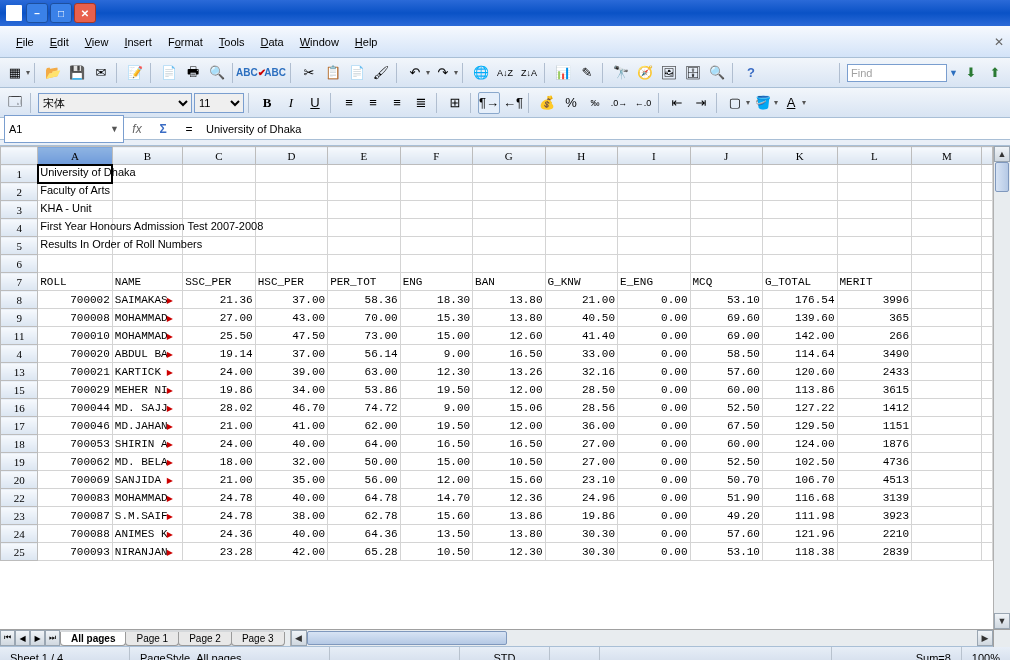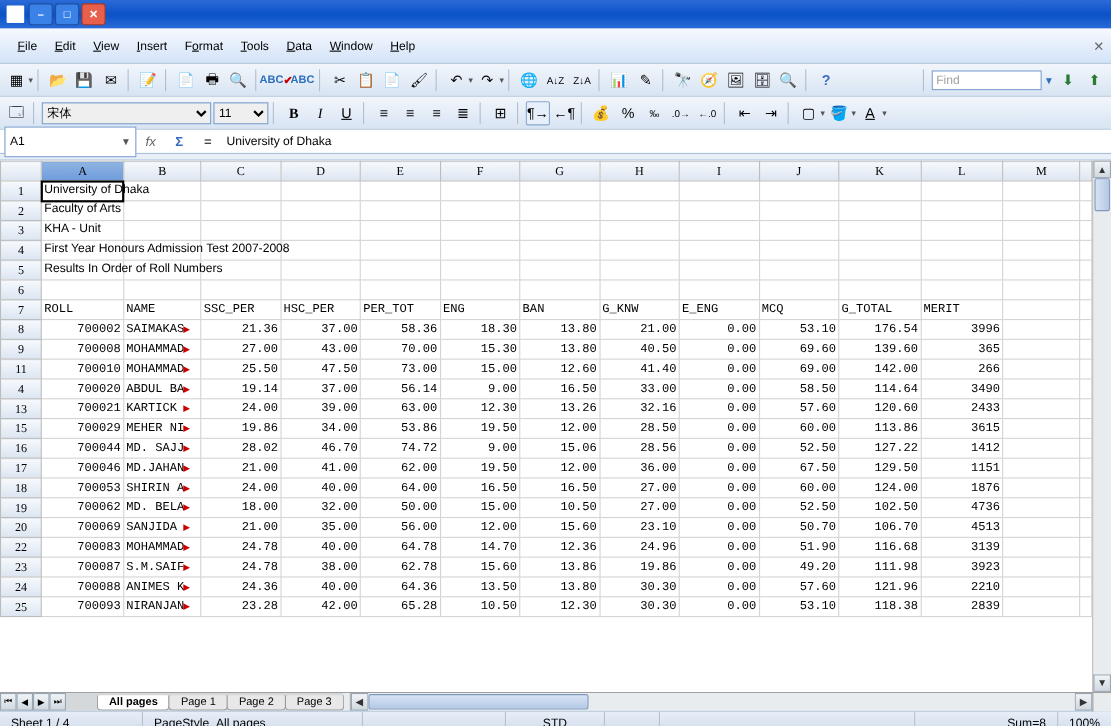--- a/index.html
+++ b/index.html
@@ -185,21 +185,21 @@
   .tabs { display:flex; background:#d5d8db; align-items:flex-end; }
   .tab {
     font-size:10px;
     padding:1px 10px 1px 10px;
     background:#e8e8e8;
     border:1px solid #9a9a9a; border-top:none;
     border-radius:0 0 4px 4px;
     margin-right:-1px;
     cursor:pointer;
   }
-  .tab.active { background:#fff; font-weight:bold;margin-left:28px; }
+  .tab.active { background:#fff; font-weight:bold; }
   .hscroll { flex:1; display:flex; margin-left:6px; border-left:1px solid #b0b0b0;}
   .hscroll .track { flex:1; background:#e8ecef; position:relative; }
   .hscroll .thumb { position:absolute; top:1px; bottom:1px; left:0; width:200px;
     background:linear-gradient(to bottom,#d7e3f4,#b5c9e5);
     border:1px solid #7f98bd; border-radius:2px; }
   .corner { width:17px; height:17px; background:#e8ecef; border-left:1px solid #a0a0a0;}
 
   .statusbar {
     height:22px;
     background:linear-gradient(to bottom,#e7eef7,#cfdaea);

